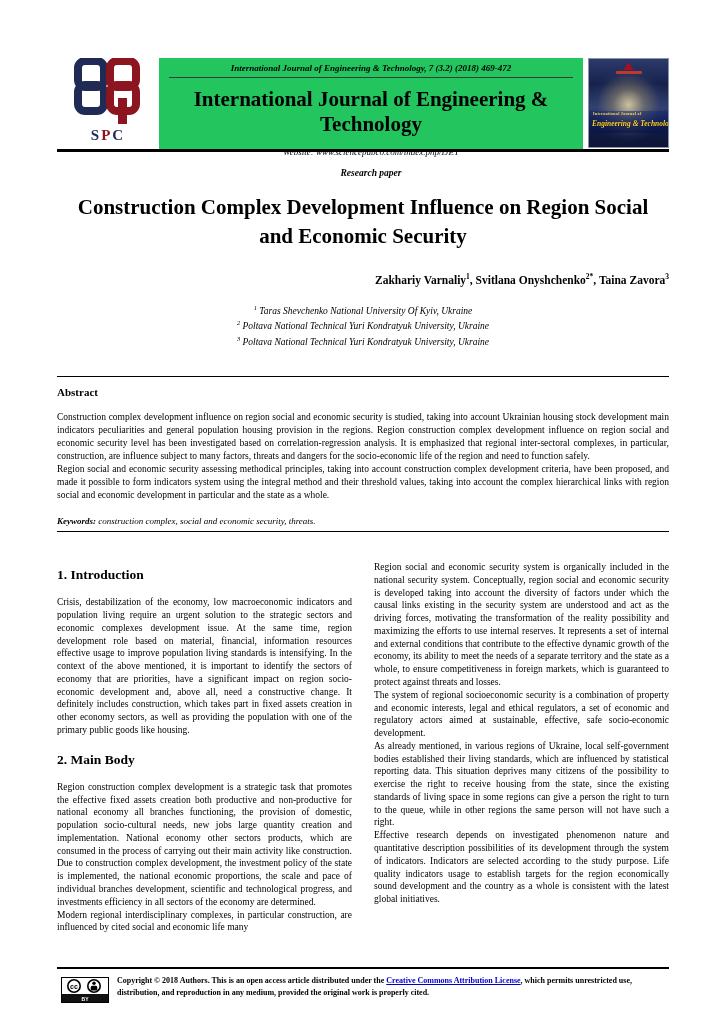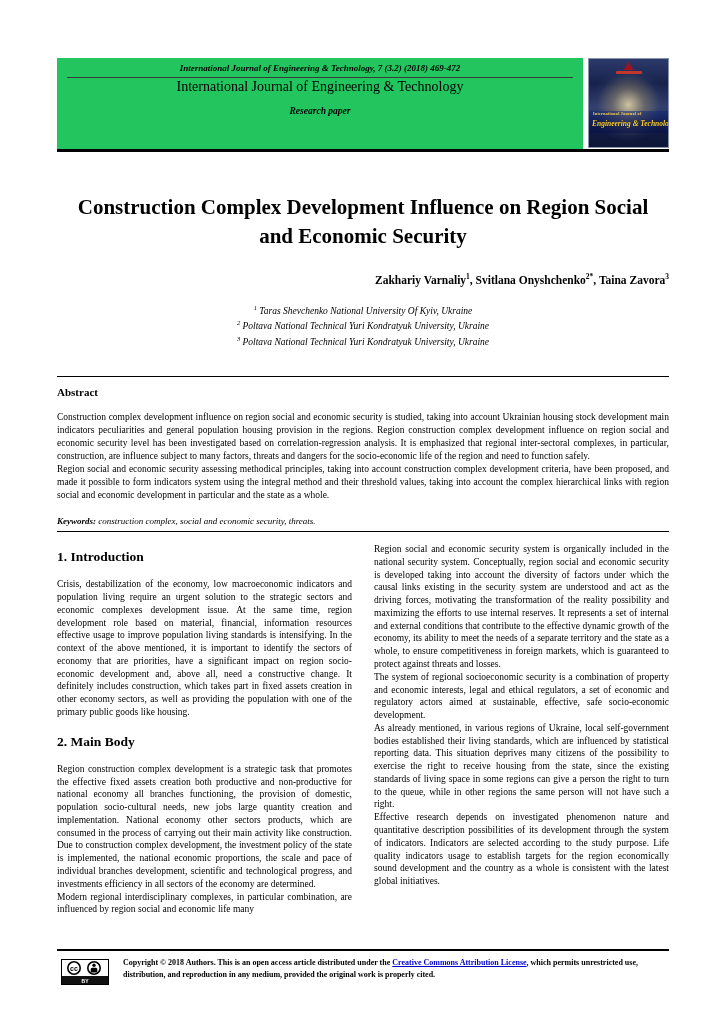--- a/index.html
+++ b/index.html
@@ -16,21 +16,21 @@
   }
   
   .header { display:flex; align-items:stretch; border-bottom:3px solid #000; height:91px; }
   .logo-area { width:102px; background:#fff; display:flex; flex-direction:column; align-items:center; }
   .logo-text { font-weight:bold; font-size:15px; letter-spacing:2px; margin-top:1px; }
   .logo-text .navy { color:#1f2a55; }
   .logo-text .red { color:#8c1520; }
   .header-center { flex:1; background:#22c55e; text-align:center; padding:3px 10px 0; box-sizing:border-box; }
   .cite { font-size:9px; font-weight:bold; font-style:italic; padding:2px 0 4px; }
   .cite-rule { border:0; border-top:1px solid #3a3a3a; margin:0; }
-  .journal { font-size:14px; font-weight:normal; margin-top:1px; }
+  .journal { font-size:21px; font-weight:bold; margin-top:9px; }
   .website { font-size:9px; font-style:italic; margin-top:10px; }
   .ptype { font-size:9.5px; font-weight:bold; font-style:italic; margin-top:11px; }
   .cover-area { width:86px; display:flex; justify-content:flex-end; }
   .cover {
     position:relative; width:79px; height:88px; overflow:hidden;
     border:1px solid #8a93ad;
     background:
       radial-gradient(circle at 50% 52%, rgba(214,200,162,0.95) 0%, rgba(150,138,108,0.55) 26%, rgba(60,70,110,0.15) 52%, transparent 62%),
       linear-gradient(180deg, #2c3a6b 0%, #17224c 28%, #31406f 55%, #121c44 78%, #0d1637 100%);
   }
@@ -49,45 +49,58 @@
   .rule { border:0; border-top:1px solid #000; margin:0; }
   .rule-abstract-top { margin-top:27px; }
   .rule-keywords { margin-top:5px; }
   
   .abstract-heading { font-size:11px; font-weight:bold; margin-top:9px; }
   .abstract-body { margin-top:13px; font-size:9.5px; line-height:1.37; text-align:justify; }
   .abstract-body p { margin:0; }
   .keywords { margin-top:14px; font-size:9px; font-style:italic; }
   .keywords b { font-weight:bold; }
   
-  .columns { display:flex; gap:22px; margin-top:11px; min-height:404px; }
+  .columns { display:flex; gap:22px; margin-top:29px; min-height:404px; }
   .col { flex:1; font-size:9.5px; line-height:1.345; text-align:justify; }
   .col h2 { font-size:13.5px; font-weight:bold; margin:0; }
   .col .h-first { margin:5px 0 12px; }
   .col .h-second { margin:14px 0 12px; }
   .col p { margin:0; }
   
   .footer-rule { border:0; border-top:2px solid #000; margin:2px 0 0; }
-  .footer { display:flex; align-items:flex-start; gap:14px; padding:6px 0 0 4px; }
+  .footer { display:flex; align-items:flex-start; gap:8px; padding:6px 0 0 4px; }
   .cc-badge { flex:0 0 auto; margin-top:2px; }
   .footer-text { font-size:8px; font-weight:bold; line-height:1.5; padding-right:4px; }
   .footer-text a { color:#0000cc; text-decoration:underline; cursor:pointer; }
 </style>
 </head>
 <body>
 
 <div class="page">
 
   <div class="header">
 
+    <div class="logo-area">
+      <svg width="72" height="68" viewBox="0 0 72 68">
+
+        <rect x="6" y="3" width="26" height="26" rx="7" fill="none" stroke="#1f2a55" stroke-width="8"></rect>
+        <rect x="38" y="3" width="26" height="26" rx="7" fill="none" stroke="#8c1520" stroke-width="8"></rect>
+        <rect x="6" y="27" width="26" height="26" rx="7" fill="none" stroke="#1f2a55" stroke-width="8"></rect>
+        <rect x="38" y="27" width="26" height="26" rx="7" fill="none" stroke="#8c1520" stroke-width="8"></rect>
+        <rect x="46" y="40" width="9" height="26" fill="#8c1520"></rect>
+        <rect x="14" y="27" width="26" height="26" rx="7" fill="none" stroke="#1f2a55" stroke-width="8" opacity="0.0"></rect>
+      </svg>
+      <div class="logo-text"><span class="navy">S</span><span class="red">P</span><span class="navy">C</span></div>
+    </div>
 
     <div class="header-center">
       <div class="cite">International Journal of Engineering &amp; Technology, 7 (3.2) (2018) 469-472</div>
       <hr class="cite-rule">
       <div class="journal">International Journal of Engineering &amp; Technology</div>
+      <div class="website">Website: www.sciencepubco.com/index.php/IJET</div>
       <div class="ptype">Research paper</div>
     </div>
 
     <div class="cover-area">
       <div class="cover">
         <div class="cover-emblem"></div>
         <div class="cover-emblem2"></div>
         <div class="cover-band"></div>
         <div class="cover-line1">International Journal of</div>
         <div class="cover-line2">Engineering &amp; Technology</div>
@@ -120,21 +133,21 @@
 
   <hr class="rule rule-keywords">
 
   <div class="columns">
 
     <div class="col">
       <h2 class="h-first">1. Introduction</h2>
       <p>Crisis, destabilization of the economy, low macroeconomic indicators and population living require an urgent solution to the strategic sectors and economic complexes development issue. At the same time, region development role based on material, financial, information resources effective usage to improve population living standards is intensifying. In the context of the above mentioned, it is important to identify the sectors of economy that are priorities, have a significant impact on region socio-economic development and, above all, need a constructive change. It definitely includes construction, which takes part in fixed assets creation in other economy sectors, as well as providing the population with one of the primary public goods like housing.</p>
       <h2 class="h-second">2. Main Body</h2>
       <p>Region construction complex development is a strategic task that promotes the effective fixed assets creation both productive and non-productive for national economy all branches functioning, the provision of domestic, population socio-cultural needs, new jobs large quantity creation and implementation. National economy other sectors products, which are consumed in the process of carrying out their main activity like construction. Due to construction complex development, the investment policy of the state is implemented, the national economic proportions, the scale and pace of individual branches development, scientific and technological progress, and investments efficiency in all sectors of the economy are determined.</p>
-      <p>Modern regional interdisciplinary complexes, in particular combination, are influenced by region social and economic life many</p>
+      <p>Modern regional interdisciplinary complexes, in particular construction, are influenced by cited social and economic life many</p>
     </div>
 
     <div class="col">
       <p>Region social and economic security system is organically included in the national security system. Conceptually, region social and economic security is developed taking into account the diversity of factors under which the causal links existing in the security system are understood and act as the driving forces, motivating the transformation of the reality possibility and maximizing the efforts to use internal reserves. It represents a set of internal and external conditions that contribute to the effective dynamic growth of the economy, its ability to meet the needs of a separate territory and the state as a whole, to ensure competitiveness in foreign markets, which is guaranteed to protect against threats and losses.</p>
       <p>The system of regional socioeconomic security is a combination of property and economic interests, legal and ethical regulators, a set of economic and regulatory actors aimed at sustainable, effective, safe socio-economic development.</p>
       <p>As already mentioned, in various regions of Ukraine, local self-government bodies established their living standards, which are influenced by statistical reporting data. This situation deprives many citizens of the possibility to exercise the right to receive housing from the state, since the existing standards of living space in some regions can give a person the right to turn to the queue, while in other regions the same person will not have such a right.</p>
       <p>Effective research depends on investigated phenomenon nature and quantitative description possibilities of its development through the system of indicators. Indicators are selected according to the study purpose. Life quality indicators usage to establish targets for the region economically sound development and the country as a whole is consistent with the latest global initiatives.</p>
     </div>
 
   </div>

